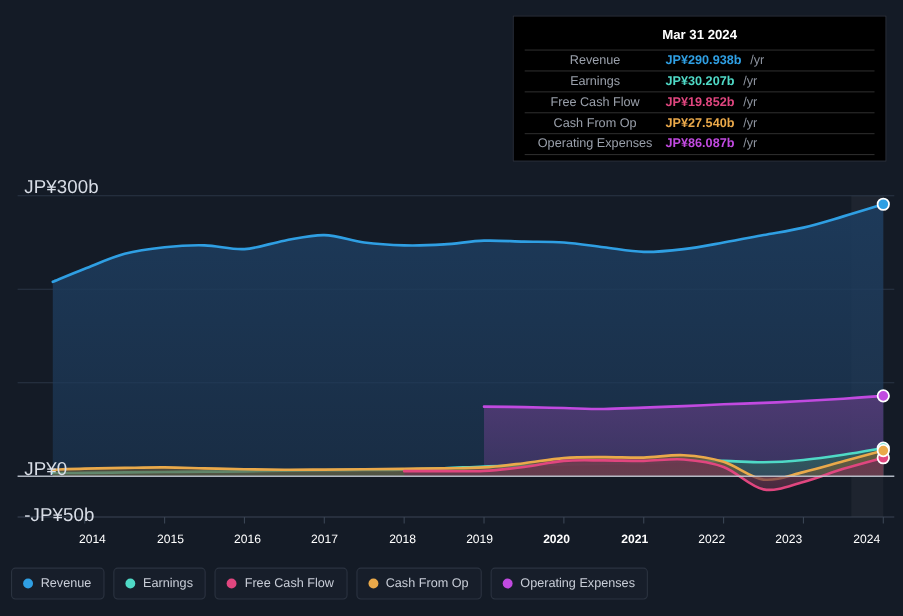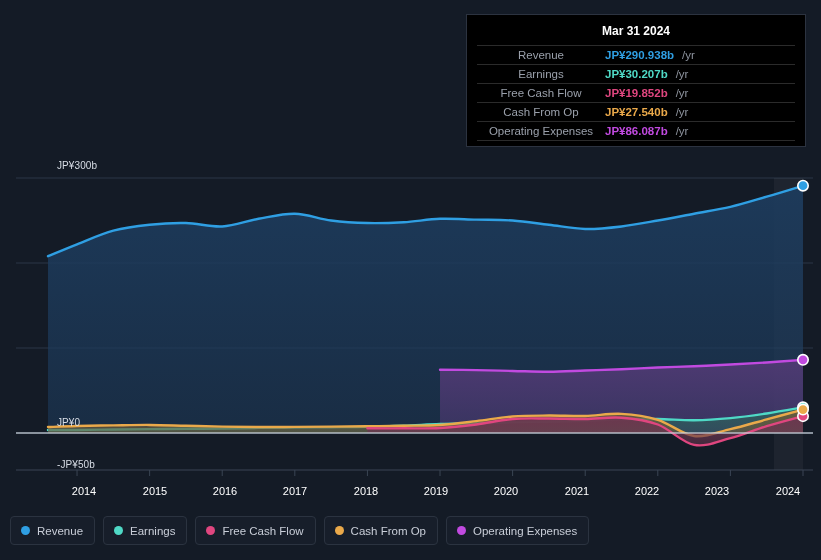--- a/index.html
+++ b/index.html
@@ -21,24 +21,23 @@
     position: absolute;
     left: 0; top: 0;
     width: 821px; height: 505px;
   }
   #plot svg { display: block; }
 
   
   .y-label {
     position: absolute;
     color: #d8dde6;
-    font-size: 10px;
+    font-size: 17px;
     letter-spacing: .1px;
     white-space: nowrap;
-    margin-left: 35px;
   }
   .x-label {
     position: absolute;
     color: #ffffff;
     font-size: 11px;
     text-align: center;
     white-space: nowrap;
     transform: translateX(-50%);
   }
 
@@ -200,22 +199,22 @@
   <div class="y-label" style="left:22px; top:160px;">JP¥300b</div>
   <div class="y-label" style="left:22px; top:417px;">JP¥0</div>
   <div class="y-label" style="left:22px; top:459px;">-JP¥50b</div>
 
   <div class="x-label" style="left:84px;  top:485px;">2014</div>
   <div class="x-label" style="left:155px; top:485px;">2015</div>
   <div class="x-label" style="left:225px; top:485px;">2016</div>
   <div class="x-label" style="left:295px; top:485px;">2017</div>
   <div class="x-label" style="left:366px; top:485px;">2018</div>
   <div class="x-label" style="left:436px; top:485px;">2019</div>
-  <div class="x-label" style="left:506px; top:485px;">2020</div>
-  <div class="x-label" style="left:577px; top:485px;">2021</div>
+  <div class="x-label" style="left:506px; top:485px;font-weight:bold;">2020</div>
+  <div class="x-label" style="left:577px; top:485px;font-weight:bold;">2021</div>
   <div class="x-label" style="left:647px; top:485px;">2022</div>
   <div class="x-label" style="left:717px; top:485px;">2023</div>
   <div class="x-label" style="left:788px; top:485px;">2024</div>
 
   <div id="tooltip">
     <div class="tt-title">Mar 31 2024</div>
 
     <div class="tt-row">
       <span class="tt-key">Revenue</span>
       <span class="tt-val" style="color:#2f9fe3">JP¥290.938b</span>

